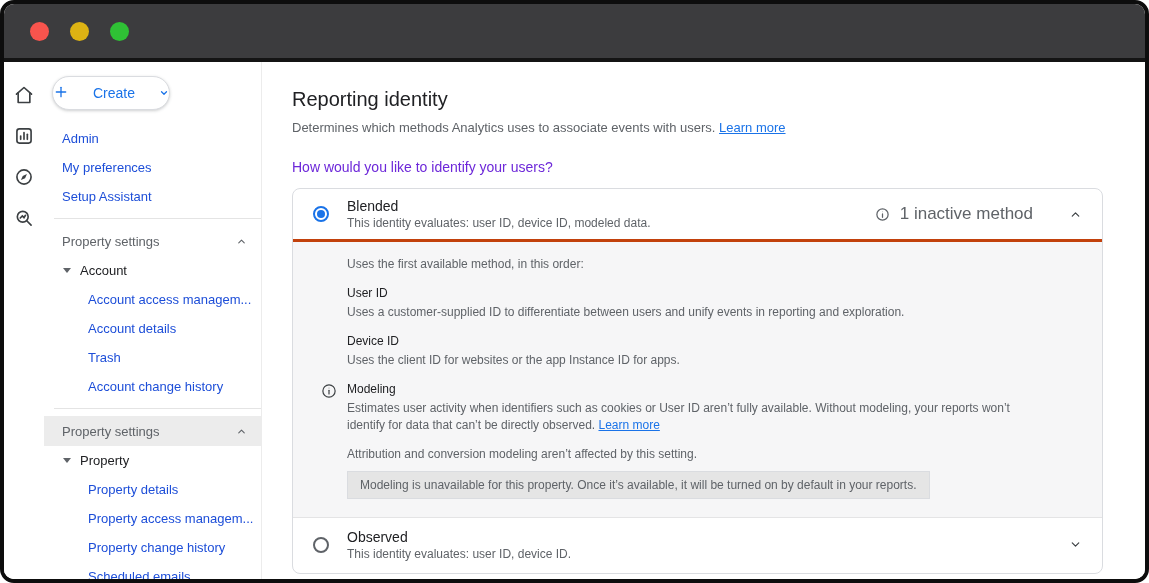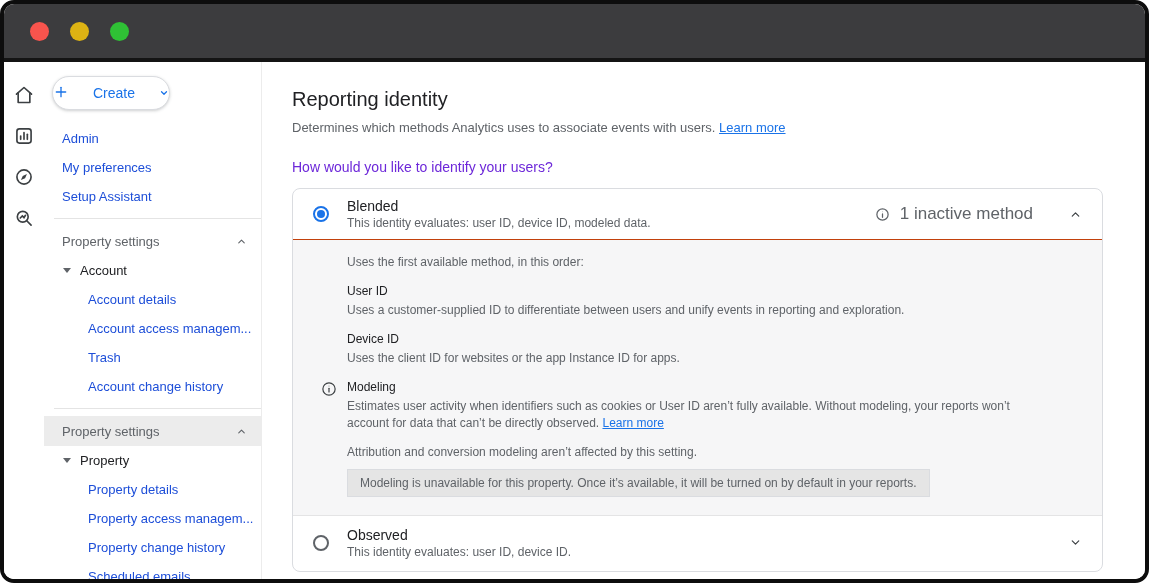--- a/index.html
+++ b/index.html
@@ -96,21 +96,21 @@
   }
   .option-text { margin-left: 18px; }
   .option-title { font-size: 14px; color: #202124; margin-bottom: 2px; }
   .option-desc { font-size: 12px; color: #5f6368; }
   .option-right { margin-left: auto; display: flex; align-items: center; gap: 10px; }
   .badge-text { font-size: 17px; color: #5f6368; }
   .chev { cursor: pointer; margin-left: 26px; display: flex; align-items: center; }
   
   .details {
     background: #f6f6f7;
-    border-top: 1px solid #c2410c; border-bottom: 1px solid #e4e4e5;
+    border-top: 3px solid #c2410c; border-bottom: 1px solid #e4e4e5;
     padding: 15px 24px 18px 20px;
     font-size: 12px;
   }
   .details .intro { margin-left: 34px; color: #5f6368; margin-bottom: 15px; }
   .method { margin-left: 34px; margin-bottom: 14px; }
   .method-title { color: #202124; margin-bottom: 4px; }
   .method-desc { color: #5f6368; line-height: 1.35; }
   .modeling-row { display: flex; gap: 10px; margin-left: 8px; }
   .modeling-row .icon-col { flex: 0 0 16px; padding-top: 1px; }
   .modeling-text { max-width: 700px; }
@@ -201,24 +201,24 @@
               <polyline points="6 15 12 9 18 15"></polyline>
             </svg>
         </span>
       </div>
 
       <div class="group-row">
         <span class="tri-down"></span>
         <span>Account</span>
       </div>
       <div class="nav-item indent2">
+          <span>Account access managem...</span>
+        </div>
+      <div class="nav-item indent2">
           <span>Account details</span>
-        </div>
-      <div class="nav-item indent2">
-          <span>Account access managem...</span>
         </div>
       <div class="nav-item indent2">
           <span>Trash</span>
         </div>
       <div class="nav-item indent2">
           <span>Account change history</span>
         </div>
 
       <div class="nav-divider"></div>
 
@@ -300,21 +300,21 @@
             <span class="icon-col info-i">
               <svg width="16" height="16" viewBox="0 0 24 24" fill="none" stroke="#3c4043" stroke-width="1.8" stroke-linecap="round">
                   <circle cx="12" cy="12" r="9.2"></circle>
                   <line x1="12" y1="11" x2="12" y2="16.5"></line>
                   <circle cx="12" cy="7.6" r="0.7" fill="#3c4043" stroke="none"></circle>
                 </svg>
             </span>
             <div class="modeling-text">
               <div class="method-title">Modeling</div>
               <div class="method-desc">
-                <span>Estimates user activity when identifiers such as cookies or User ID aren’t fully available. Without modeling, your reports won’t account for data that can’t be directly observed. </span><span class="link">Learn more</span>
+                <span>Estimates user activity when identifiers such as cookies or User ID aren’t fully available. Without modeling, your reports won’t identify for data that can’t be directly observed. </span><span class="link">Learn more</span>
               </div>
             </div>
           </div>
 
           <div class="note">Attribution and conversion modeling aren’t affected by this setting.</div>
 
           <div class="unavail-box">Modeling is unavailable for this property. Once it’s available, it will be turned on by default in your reports.</div>
         </div>
 
         <div class="option-row" style="padding-top:11px;padding-bottom:12px;">

